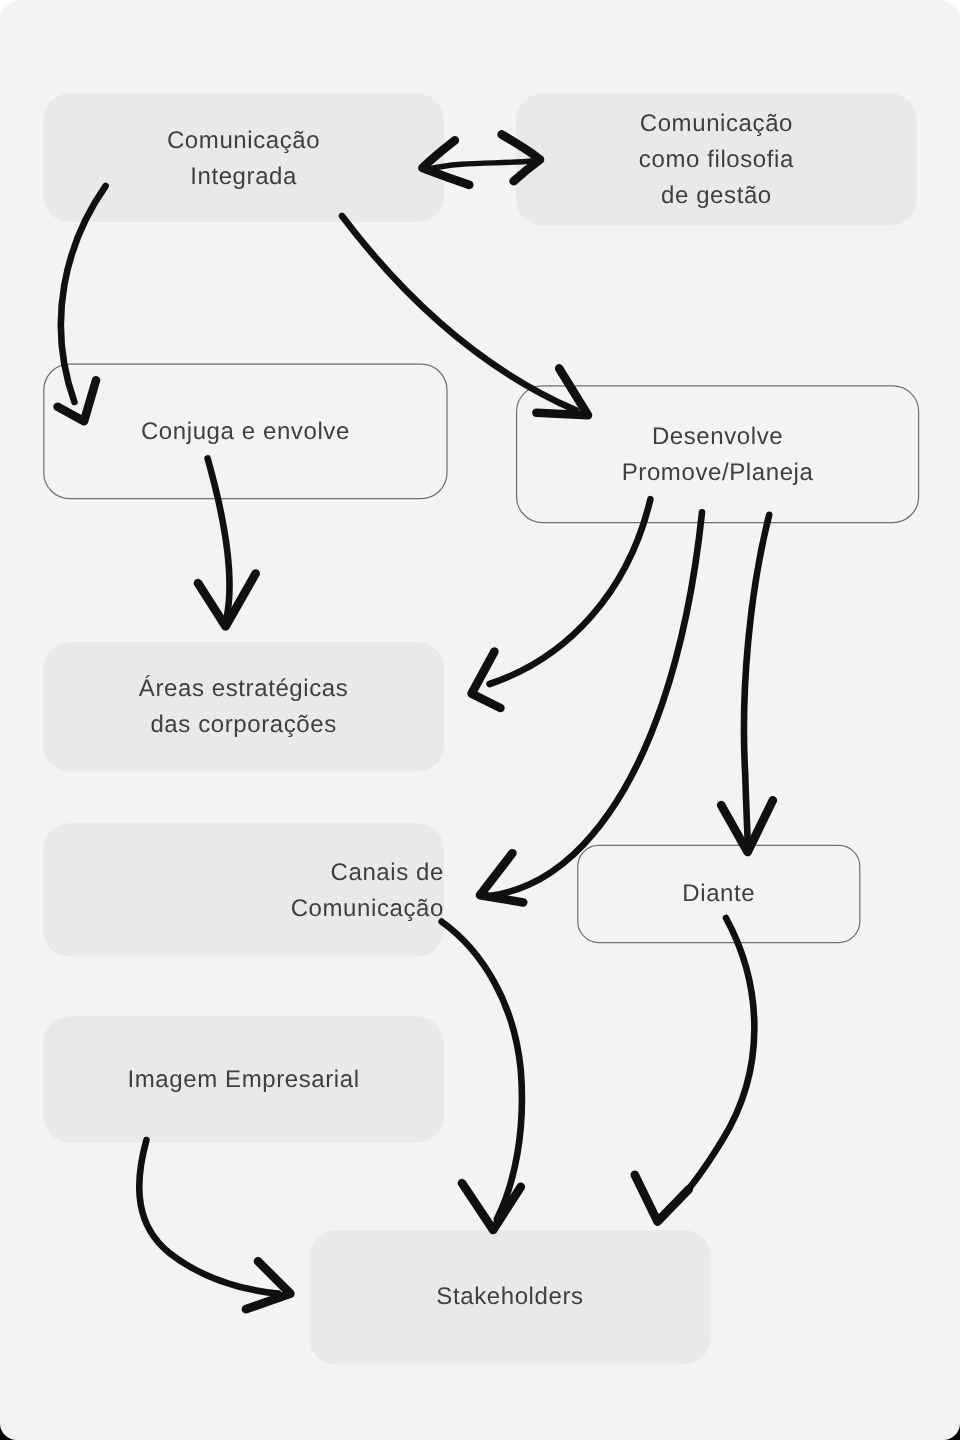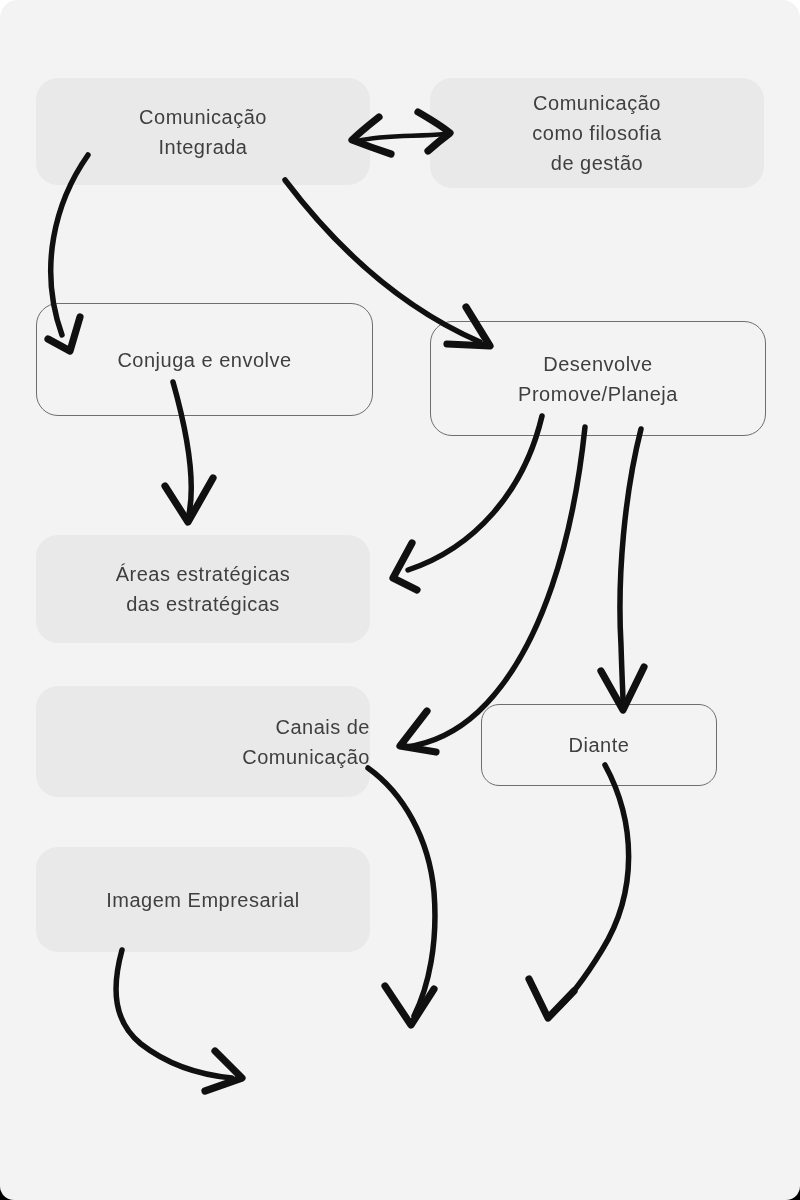--- a/index.html
+++ b/index.html
@@ -68,36 +68,39 @@
     <div class="nl">Conjuga e envolve</div>
   </div>
 
   <div class="node outlined" style="left:430px;top:321px;width:334px;height:113px;">
     <div class="nl">Desenvolve</div>
     <div class="nl">Promove/Planeja</div>
   </div>
 
   <div class="node filled" style="left:36px;top:535px;width:334px;height:108px;">
     <div class="nl">Áreas estratégicas</div>
-    <div class="nl">das estratégicas</div>
+    <div class="nl">das corporações</div>
   </div>
 
   <div class="node filled" style="left:36px;top:686px;width:334px;height:111px;align-items:flex-end;">
     <div class="nl">Canais de</div>
     <div class="nl">Comunicação</div>
   </div>
 
   <div class="node outlined" style="left:481px;top:704px;width:234px;height:80px;border-radius:18px;">
     <div class="nl">Diante</div>
   </div>
 
   <div class="node filled" style="left:36px;top:847px;width:334px;height:105px;align-items:center;">
     <div class="nl">Imagem Empresarial</div>
   </div>
 
+  <div class="node filled" style="left:258px;top:1025px;width:334px;height:112px;">
+    <div class="nl">Stakeholders</div>
+  </div>
 
   <svg class="edges" viewBox="0 0 800 1200">
 
     <g>
       <path class="shaft thin" d="M 357,141 C 386,134 416,137 445,134"></path>
       <path class="head" d="M 379,117 Q 360,132 352,140 Q 370,147 391,154"></path>
       <path class="head" d="M 418,112 Q 442,126 450,133 Q 438,142 428,151"></path>
     </g>
 
     <g>

